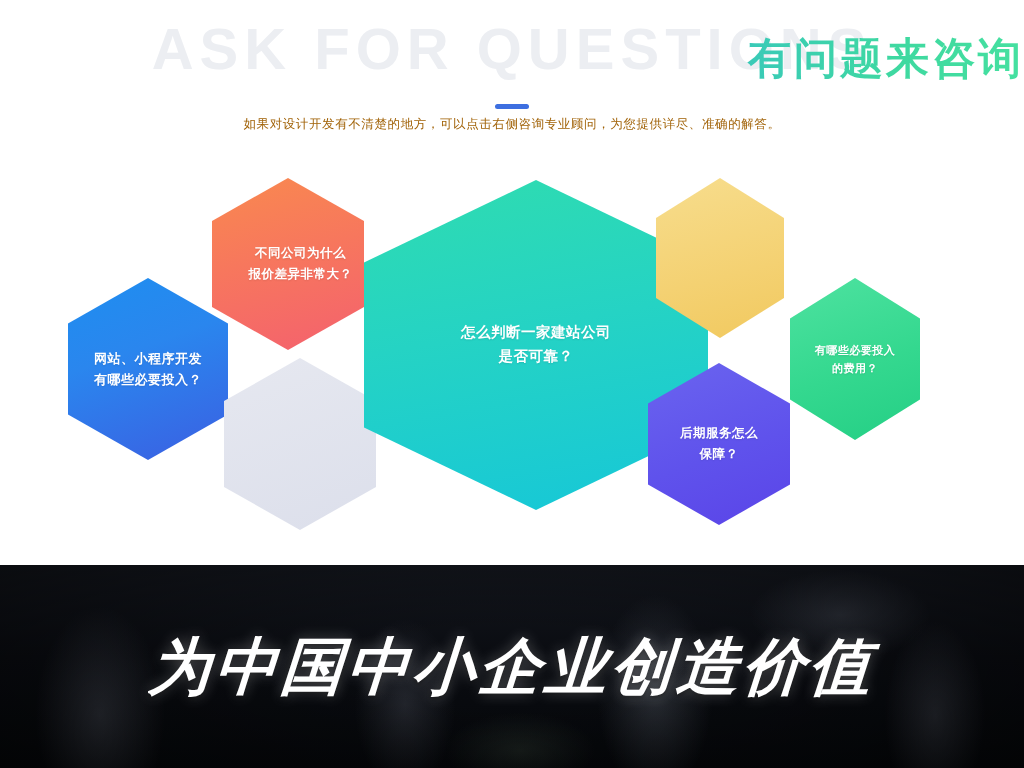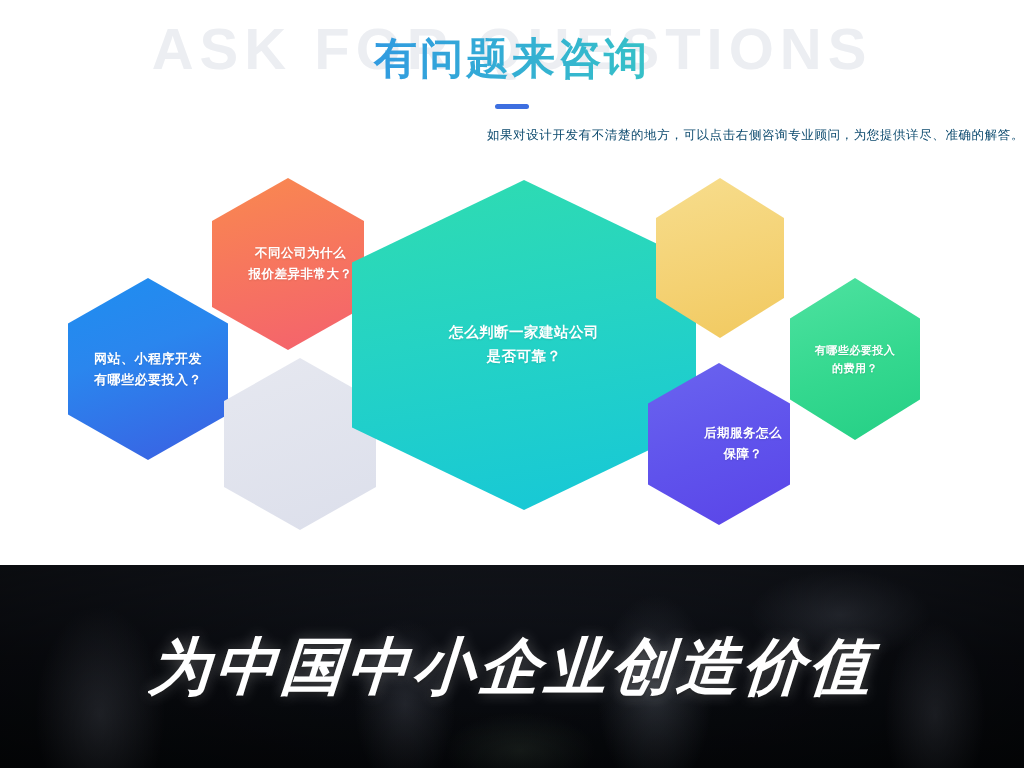--- a/index.html
+++ b/index.html
@@ -24,36 +24,36 @@
     position:absolute; left:0; top:6px; width:1024px;
     text-align:center;
     font-size:58px; font-weight:bold; letter-spacing:6px;
     color:#eceef2;
     font-family:"Liberation Sans","DejaVu Sans",sans-serif;
     line-height:1;
     user-select:none;
   }
   #main-title {
     position:absolute; left:0; top:20px; width:1024px;
-    text-align:center;
+    text-align:right;
     font-size:43px; font-weight:bold; letter-spacing:3px;
     line-height:1.15;
     background:linear-gradient(90deg,#2f7ff0 0%,#2f8fe8 28%,#36bfc9 62%,#3fd9a0 88%,#45e0a0 100%);
     -webkit-background-clip:text; background-clip:text;
     -webkit-text-fill-color:transparent; color:transparent;
   }
   #title-divider {
     position:absolute; left:50%; top:90px; transform:translateX(-50%);
     width:34px; height:5px; border-radius:3px;
     background:#3d6fe0;
   }
   #subtitle {
-    position:absolute; left:0; top:113px; width:1024px;
-    text-align:right;
-    font-size:12.5px; color:#0c4a6e; letter-spacing:0.6px;
+    position:absolute; left:0; top:102px; width:1024px;
+    text-align:center;
+    font-size:12.5px; color:#a16207; letter-spacing:0.6px;
   }
 
   
   #honeycomb {
     position:absolute; left:0; top:160px; width:1024px; height:390px;
   }
   .hex {
     position:absolute;
     clip-path:polygon(50% 0%,100% 25%,100% 75%,50% 100%,0% 75%,0% 25%);
     display:flex; align-items:center; justify-content:center;
@@ -73,29 +73,29 @@
                    background:linear-gradient(160deg,#1e8ef0 0%,#2a86ee 40%,#3b5fe2 100%); }
   #hex-blue .hex-text { font-size:13px; }
 
   #hex-orange    { left:212px; top:18px;  width:152px; height:172px;
                    background:linear-gradient(165deg,#f9894f 0%,#f7775d 45%,#f4616e 100%); }
   #hex-orange .hex-text { font-size:12.5px;margin-left:25px; }
 
   #hex-gray      { left:224px; top:198px; width:152px; height:172px;
                    background:linear-gradient(160deg,#e6e8f0 0%,#dcdfeb 100%); }
 
-  #hex-teal      { left:352px; top:20px;  width:344px; height:330px;
+  #hex-teal      { left:364px; top:20px;  width:344px; height:330px;
                    background:linear-gradient(170deg,#2fdcb0 0%,#25d3c4 45%,#16c7d8 100%); }
   #hex-teal .hex-text { font-size:14.5px; }
 
   #hex-yellow    { left:656px; top:18px;  width:128px; height:160px;
                    background:linear-gradient(165deg,#f7dd8d 0%,#f4d172 60%,#f1c95f 100%); }
 
   #hex-purple    { left:648px; top:203px; width:142px; height:162px;
-                   background:linear-gradient(160deg,#6a64ef 0%,#5f52ec 55%,#5a44e8 100%);justify-content:flex-end; }
+                   background:linear-gradient(160deg,#6a64ef 0%,#5f52ec 55%,#5a44e8 100%); }
   #hex-purple .hex-text { font-size:12.5px; }
 
   #hex-green     { left:790px; top:118px; width:130px; height:162px;
                    background:linear-gradient(160deg,#4ee2a0 0%,#34d88f 55%,#24cf85 100%); }
   #hex-green .hex-text { font-size:11px; }
 
   
   #bottom-banner {
     position:absolute; left:0; top:565px; width:1024px; height:203px;
     overflow:hidden;

